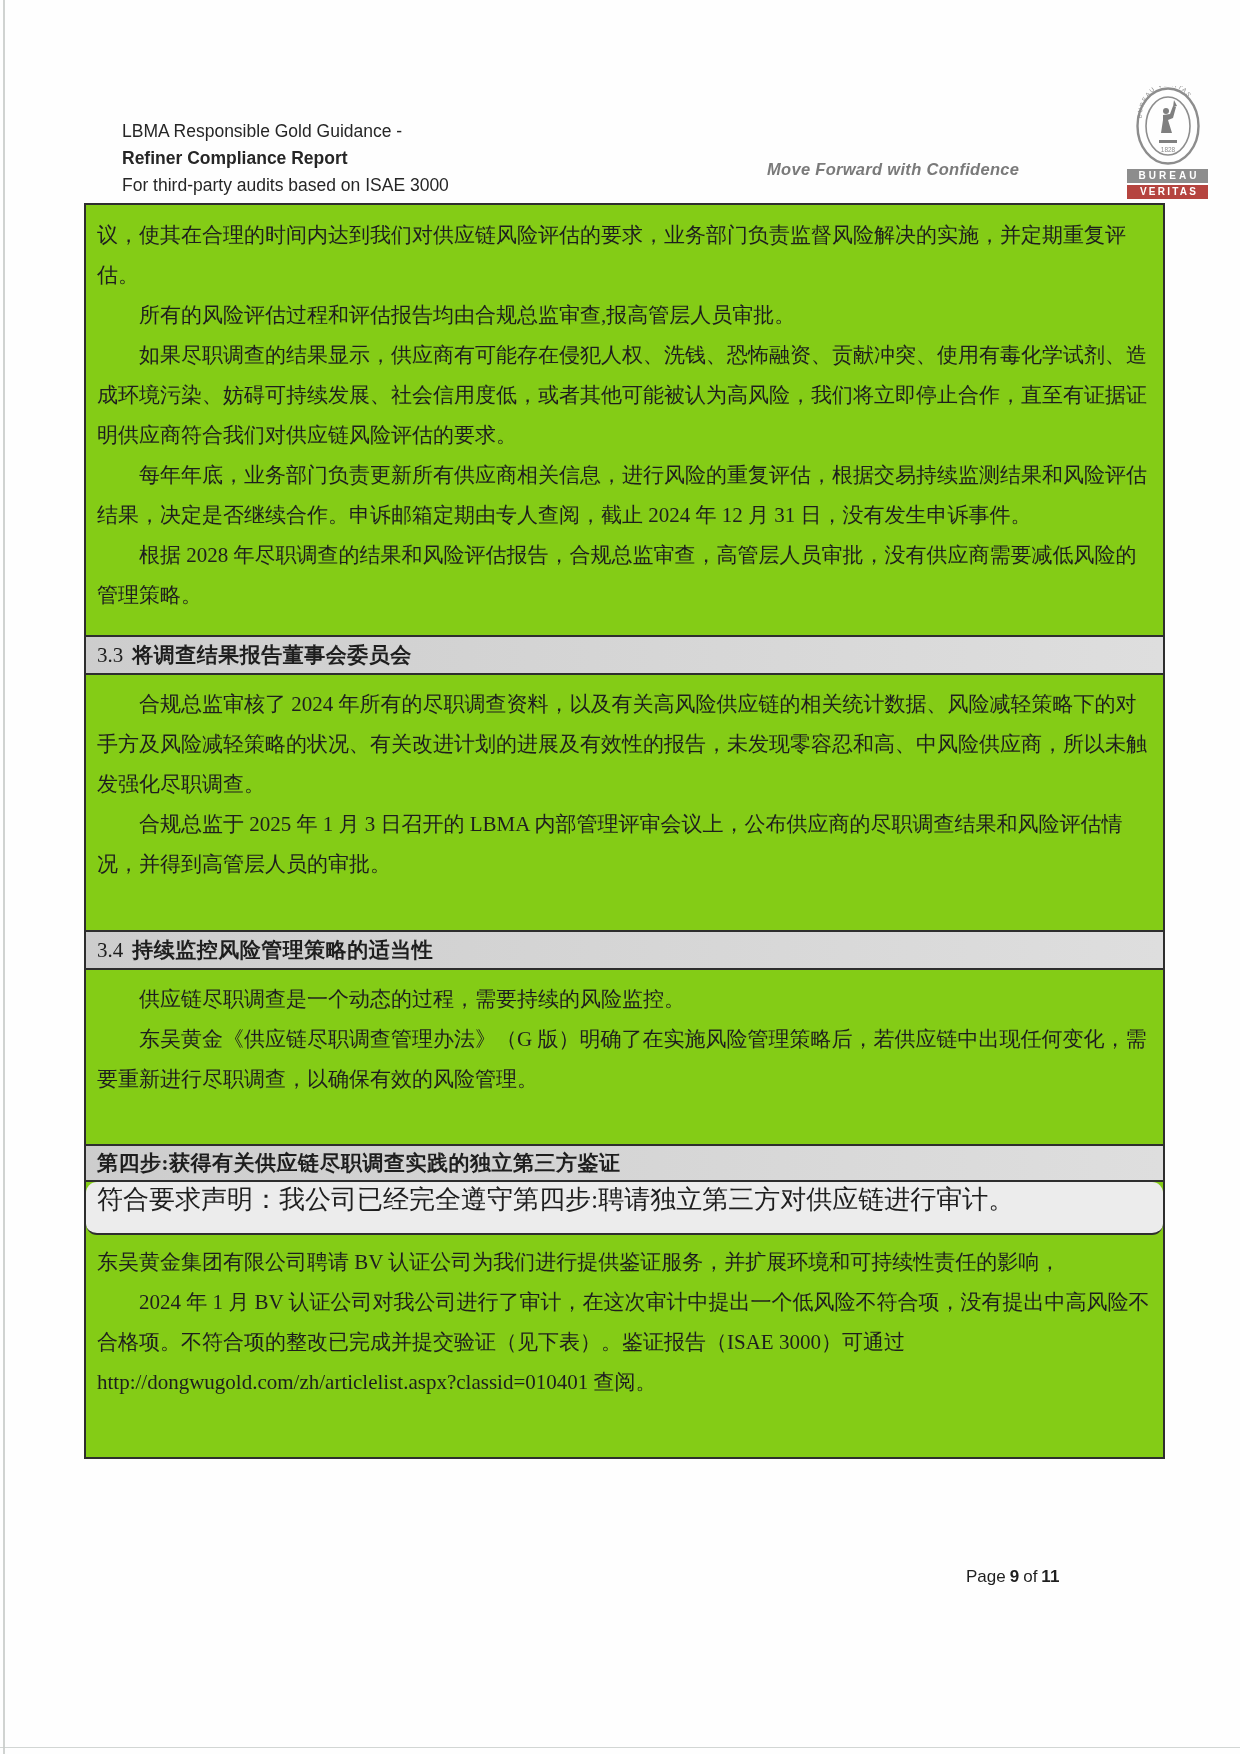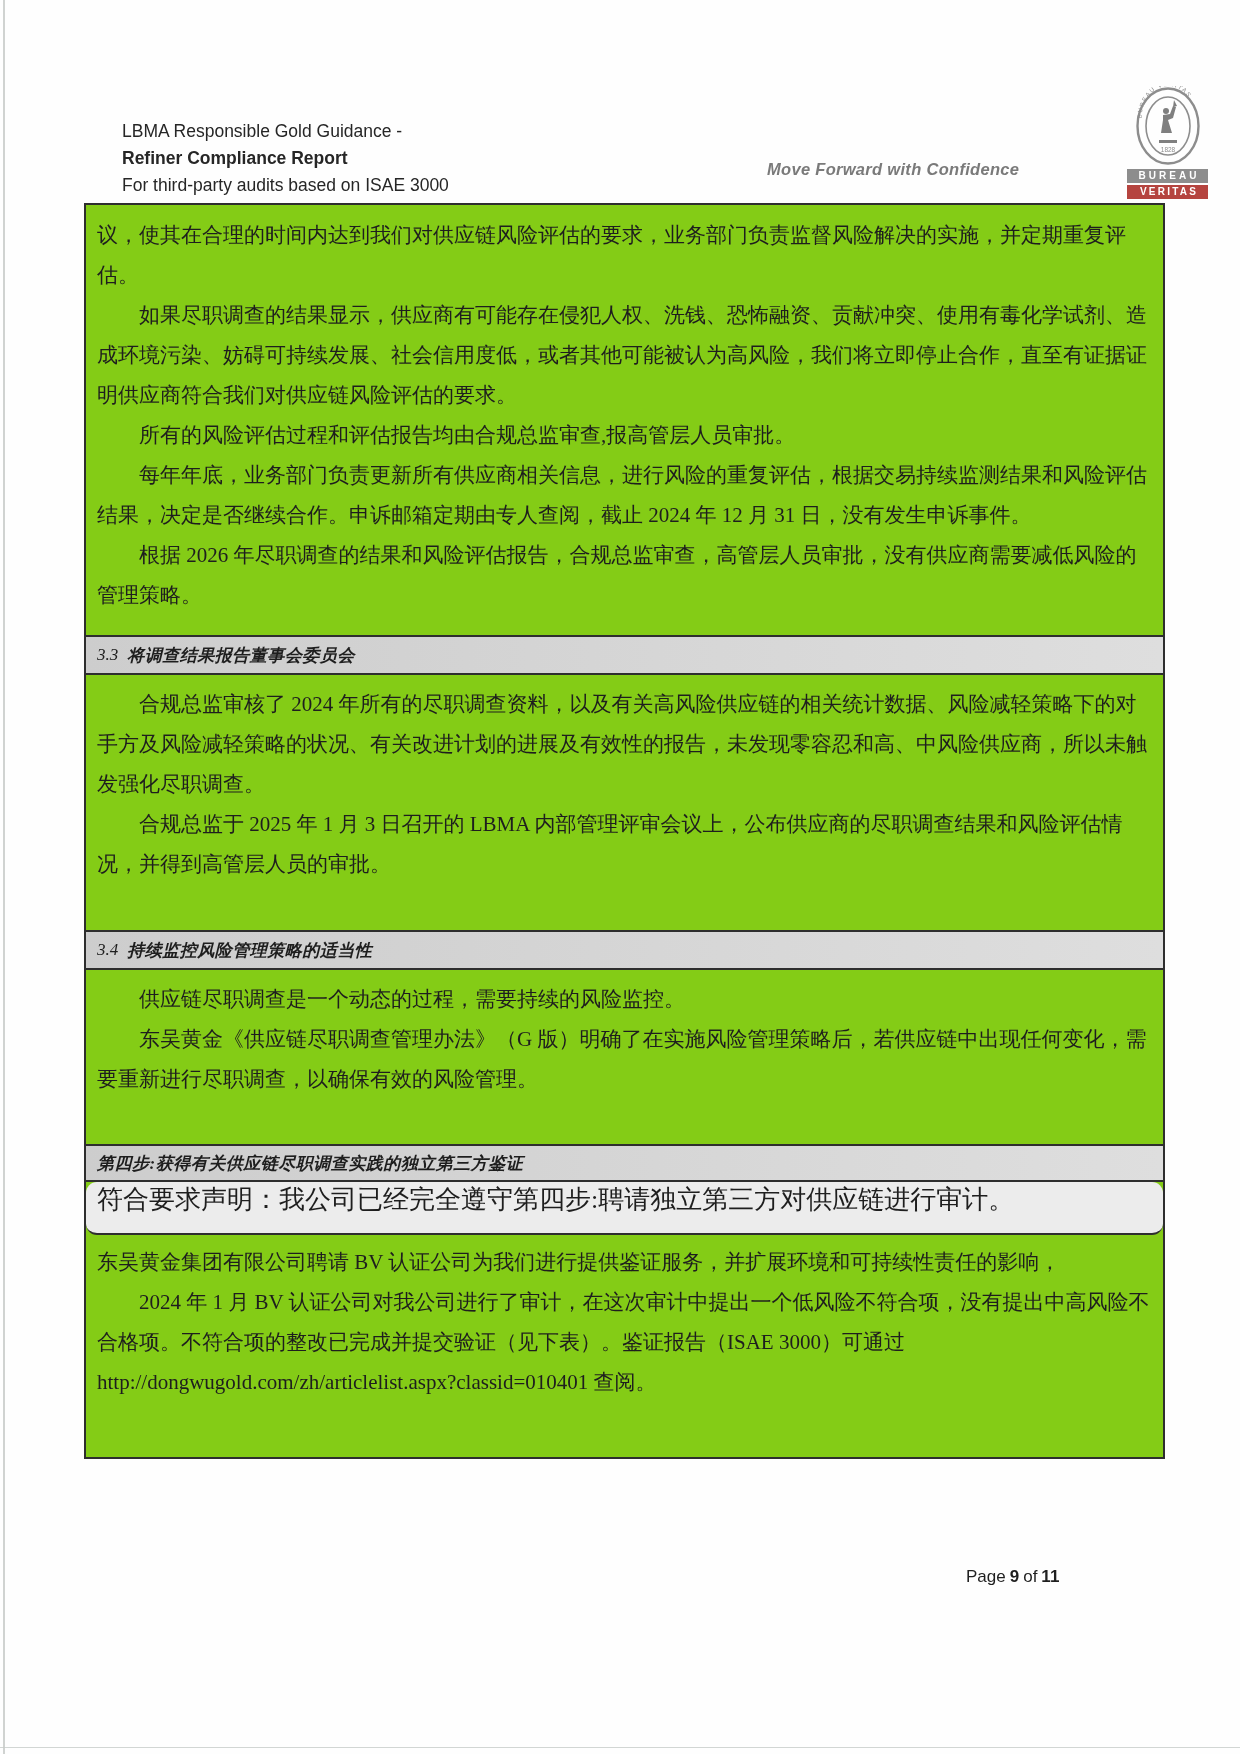--- a/index.html
+++ b/index.html
@@ -45,22 +45,21 @@
   .row.content p{margin:0;font-size:21px;line-height:40px;text-align:left;}
   .row.content p.ind{text-indent:2em;}
   .s0{min-height:430px;padding-top:10px;}
   .s2{min-height:255px;padding-top:9px;}
   .s4{min-height:174px;padding-top:9px;}
   .s7{min-height:222px;padding-top:7px;}
   .row.bar{
     height:40px;display:flex;align-items:center;
     background:linear-gradient(to right,#cdcdcd,#dedede);
     border-top:2px solid #2e2e2e;border-bottom:2px solid #2e2e2e;
-    font-size:17px;
-    font-style:italic;
+    font-size:21px;
   }
   .row.bar .num{margin-right:9px;}
   .row.bar .ttl{font-weight:bold;letter-spacing:.5px;}
   .row.bar.step{height:38px;}
   .row.statement{
     height:53px;display:flex;align-items:flex-start;background:#ececec;
     border-bottom:2px solid #2e2e2e;font-size:26px;border-radius:11px;
   }
 
   .footer{
@@ -106,24 +105,24 @@
       <text x="33" y="66" font-size="6.5" fill="#8d8d8d" text-anchor="middle" font-family="sans-serif">1828</text>
     </svg>
     <div class="bvbar gray">BUREAU</div>
     <div class="bvbar red">VERITAS</div>
   </div>
 
   <main class="doc-table">
 
     <section class="row content s0">
       <p>议，使其在合理的时间内达到我们对供应链风险评估的要求，业务部门负责监督风险解决的实施，并定期重复评估。</p>
+      <p class="ind">所有的风险评估过程和评估报告均由合规总监审查,报高管层人员审批。</p>
       <p class="ind">如果尽职调查的结果显示，供应商有可能存在侵犯人权、洗钱、恐怖融资、贡献冲突、使用有毒化学试剂、造成环境污染、妨碍可持续发展、社会信用度低，或者其他可能被认为高风险，我们将立即停止合作，直至有证据证明供应商符合我们对供应链风险评估的要求。</p>
-      <p class="ind">所有的风险评估过程和评估报告均由合规总监审查,报高管层人员审批。</p>
       <p class="ind">每年年底，业务部门负责更新所有供应商相关信息，进行风险的重复评估，根据交易持续监测结果和风险评估结果，决定是否继续合作。申诉邮箱定期由专人查阅，截止 2024 年 12 月 31 日，没有发生申诉事件。</p>
-      <p class="ind">根据 2026 年尽职调查的结果和风险评估报告，合规总监审查，高管层人员审批，没有供应商需要减低风险的管理策略。</p>
+      <p class="ind">根据 2028 年尽职调查的结果和风险评估报告，合规总监审查，高管层人员审批，没有供应商需要减低风险的管理策略。</p>
     </section>
 
     <section class="row bar">
       <span class="num">3.3</span>
       <span class="ttl">将调查结果报告董事会委员会</span>
     </section>
 
     <section class="row content s2">
       <p class="ind">合规总监审核了 2024 年所有的尽职调查资料，以及有关高风险供应链的相关统计数据、风险减轻策略下的对手方及风险减轻策略的状况、有关改进计划的进展及有效性的报告，未发现零容忍和高、中风险供应商，所以未触发强化尽职调查。</p>
       <p class="ind">合规总监于 2025 年 1 月 3 日召开的 LBMA 内部管理评审会议上，公布供应商的尽职调查结果和风险评估情况，并得到高管层人员的审批。</p>

